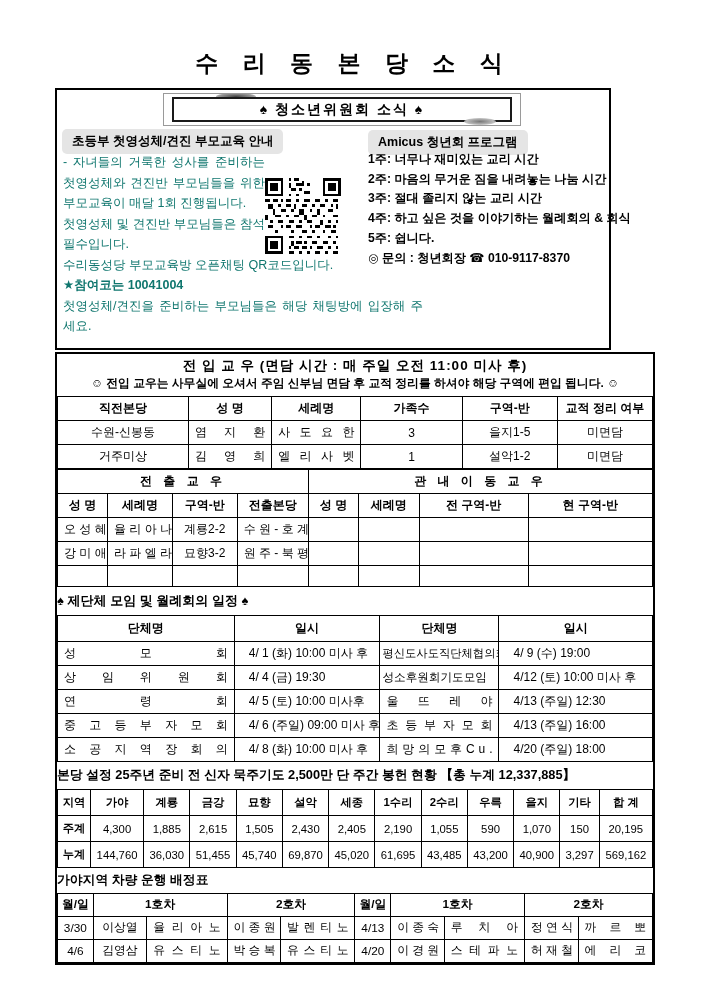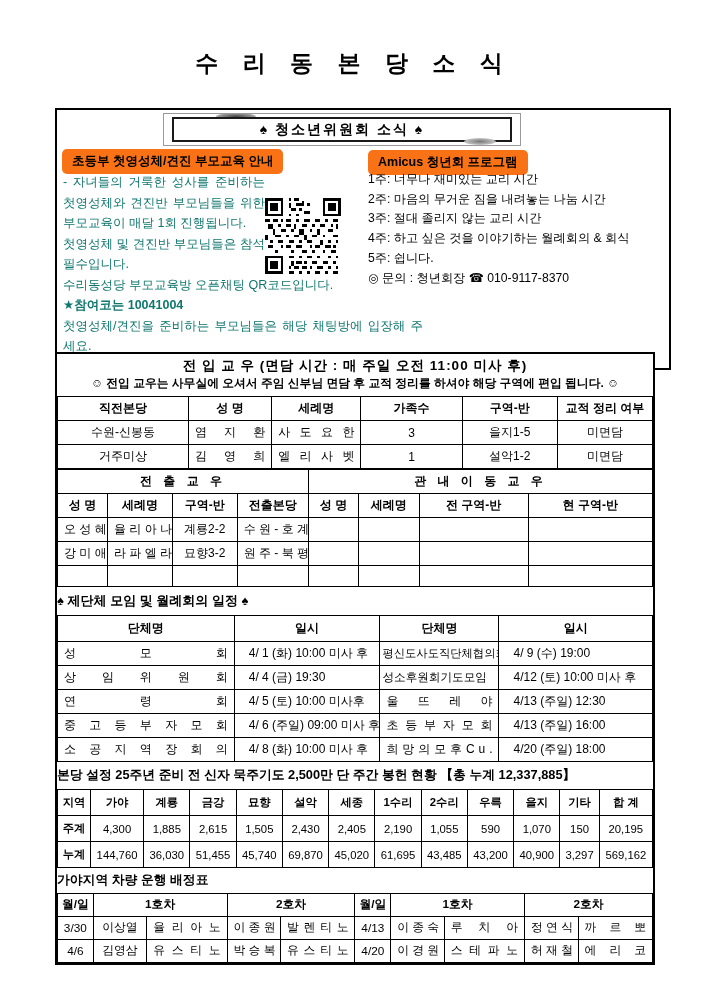--- a/index.html
+++ b/index.html
@@ -9,23 +9,22 @@
     font-family:"Liberation Sans","DejaVu Sans",sans-serif;
     color:#111; font-size:12px;
   }
   .page-title{
     position:absolute; top:48px; left:0; width:707px;
     text-align:center; font-size:23px; font-weight:bold; letter-spacing:9px;
     color:#000;
   }
   
   .box1{
-    position:absolute; left:55px; top:88px; width:616px; height:262px;
+    position:absolute; left:55px; top:88px; width:556px; height:262px;
     border:2px solid #000;
-    margin-top:20px;
   }
   .banner{
     position:absolute; left:106px; top:3px; width:358px; height:33px;
     border:1px solid #9a9a9a; background:#fff;
   }
   .banner-inner{
     position:absolute; left:8px; right:8px; top:3px; bottom:3px;
     border:2px solid #1a1a1a;
     display:flex; align-items:center; justify-content:center;
     font-weight:bold; font-size:14px; letter-spacing:2px; color:#000;
@@ -35,38 +34,38 @@
     position:absolute; left:52px; top:-1px; width:40px; height:7px;
     background:radial-gradient(ellipse at center,#444 0%,#999 60%,transparent 100%);
     border-radius:50%;
   }
   .banner .blob-b{
     position:absolute; right:24px; bottom:0px; width:32px; height:7px;
     background:radial-gradient(ellipse at center,#777 0%,#bbb 60%,transparent 100%);
     border-radius:50%;
   }
   .chip{
-    position:absolute; background:#f97316; border-radius:5px;
+    position:absolute; background:#e5e5e5; border-radius:5px;
     font-weight:bold; font-size:12.5px; padding:4px 10px; color:#000;
     white-space:nowrap;
   }
   .chip-left{ left:5px; top:39px; }
   .chip-right{ left:311px; top:40px; }
   .left-col{
     position:absolute; left:6px; top:62px; width:360px;
     font-size:12.5px; line-height:20.5px; text-align:justify; color:#0f766e;
   }
   .left-col .narrow{ margin-right:158px; }
   .left-col .bold{ font-weight:bold; }
   .qr{
     position:absolute; left:208px; top:88px; width:76px; height:76px;
   }
   .right-col{
     position:absolute; left:311px; top:60px; width:286px;
-    font-size:12.2px; line-height:19.7px; white-space:nowrap; color:#000;
+    font-size:12.2px; line-height:19.7px; white-space:nowrap; color:#000;font-weight:bold;
   }
   
   .box2{
     position:absolute; left:55px; top:352px; width:600px;
     border:2px solid #000; background:#fff;
   }
   .t-head{ text-align:center; padding:3px 0 4px 0; color:#000; }
   .t-head .l1{ font-weight:bold; font-size:13.5px; letter-spacing:1px; }
   .t-head .l2{ font-weight:bold; font-size:11.8px; margin-top:1px; }
   table{ width:100%; border-collapse:collapse; table-layout:fixed; }

